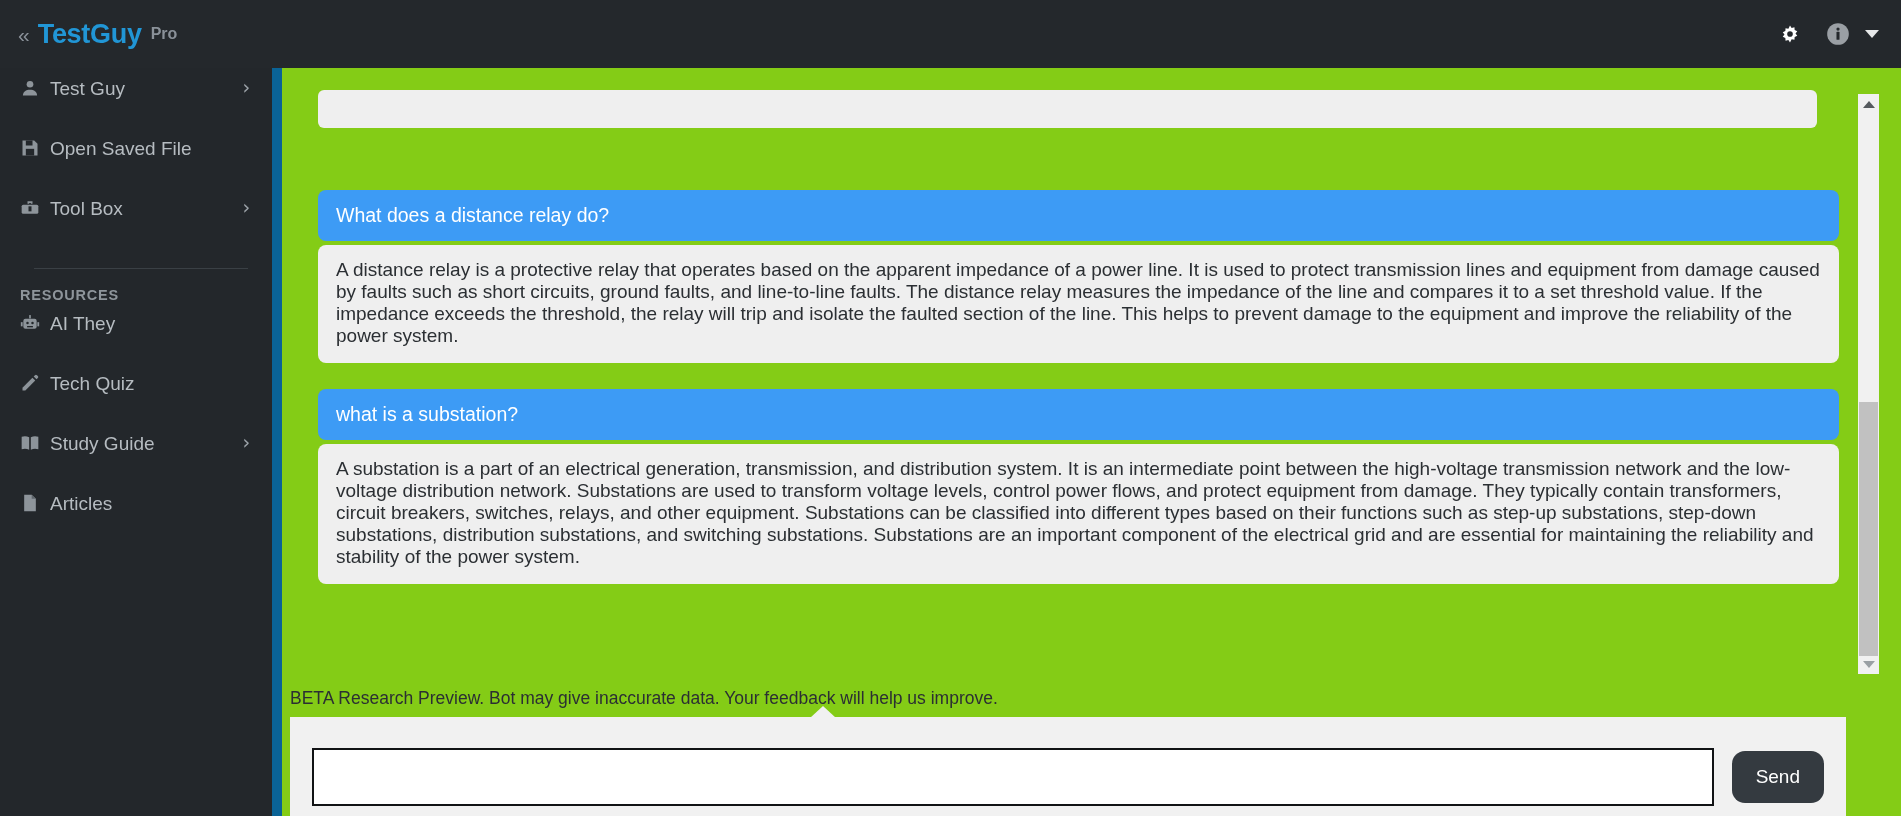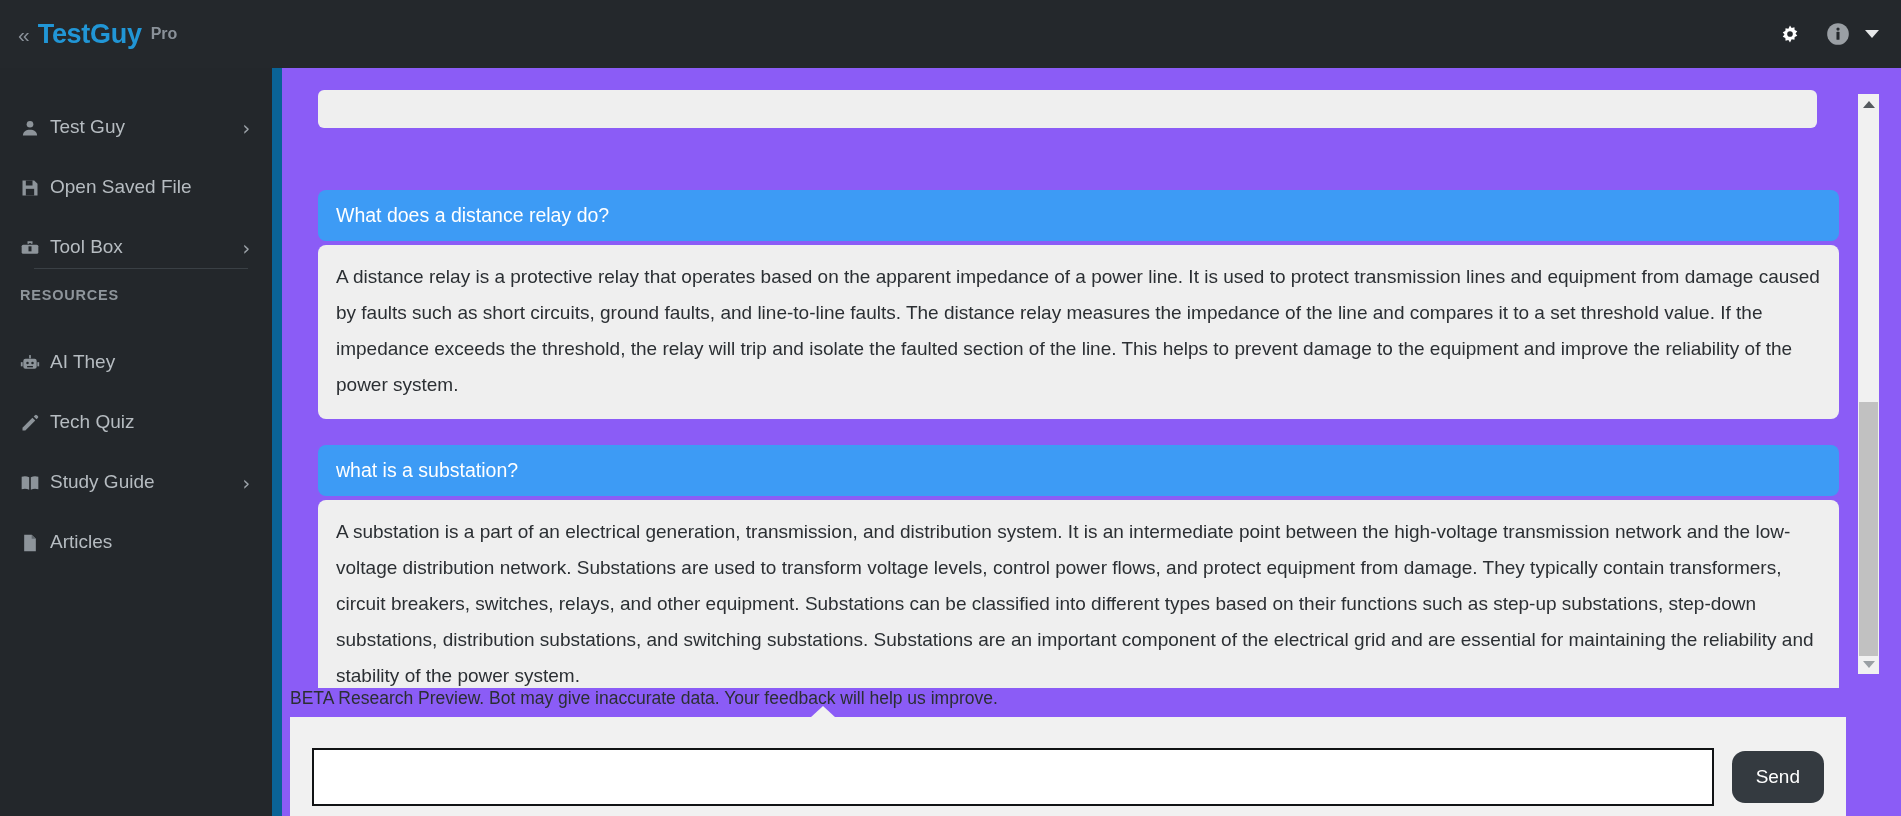--- a/index.html
+++ b/index.html
@@ -46,21 +46,21 @@
 
   
   .sidebar {
     position: absolute; top: 68px; left: 0; width: 272px; bottom: 0;
     background: #23272b;
     padding-top: 10px;
     overflow: hidden;
   }
   .nav-item {
     position: relative;
-    display: flex; align-items: flex-end;
+    display: flex; align-items: flex-start;
     height: 60px;
     padding: 0 22px 0 20px;
     color: #b2b8bd; font-size: 19px;
     cursor: pointer;
   }
   .nav-item .nav-ico {
     width: 30px; flex: 0 0 30px;
     display: inline-flex; align-items: center; justify-content: flex-start;
     color: #8d949a;
   }
@@ -78,21 +78,21 @@
     letter-spacing: 0.8px; padding: 8px 0 10px 20px;
   }
 
   
   .content-strip {
     position: absolute; top: 68px; left: 272px; width: 10px; bottom: 0;
     background: #0a6396;
   }
   .content {
     position: absolute; top: 68px; left: 282px; right: 0; bottom: 0;
-    background: #8b5cf6;
+    background: #84cc16;
   }
 
   .chat-scroll {
     position: absolute; top: 0; left: 0; right: 0; height: 620px;
     overflow: hidden;
   }
   .chat-inner {
     padding: 22px 62px 0 36px;
   }
 
@@ -104,21 +104,21 @@
   .q-bubble {
     background: #3d9bf5; color: #ffffff;
     border-radius: 8px;
     font-size: 19.5px;
     padding: 14px 18px;
     margin-bottom: 4px;
   }
   .a-bubble {
     background: #efefef; color: #2b2f33;
     border-radius: 8px;
-    font-size: 19px; line-height: 36px;
+    font-size: 19px; line-height: 22px;
     padding: 14px 18px 16px 18px;
     margin-bottom: 26px;
   }
 
   
   .vscroll {
     position: absolute; top: 26px; right: 22px; width: 21px; height: 580px;
     background: #f1f1f1;
   }
   .vscroll .arrow {

